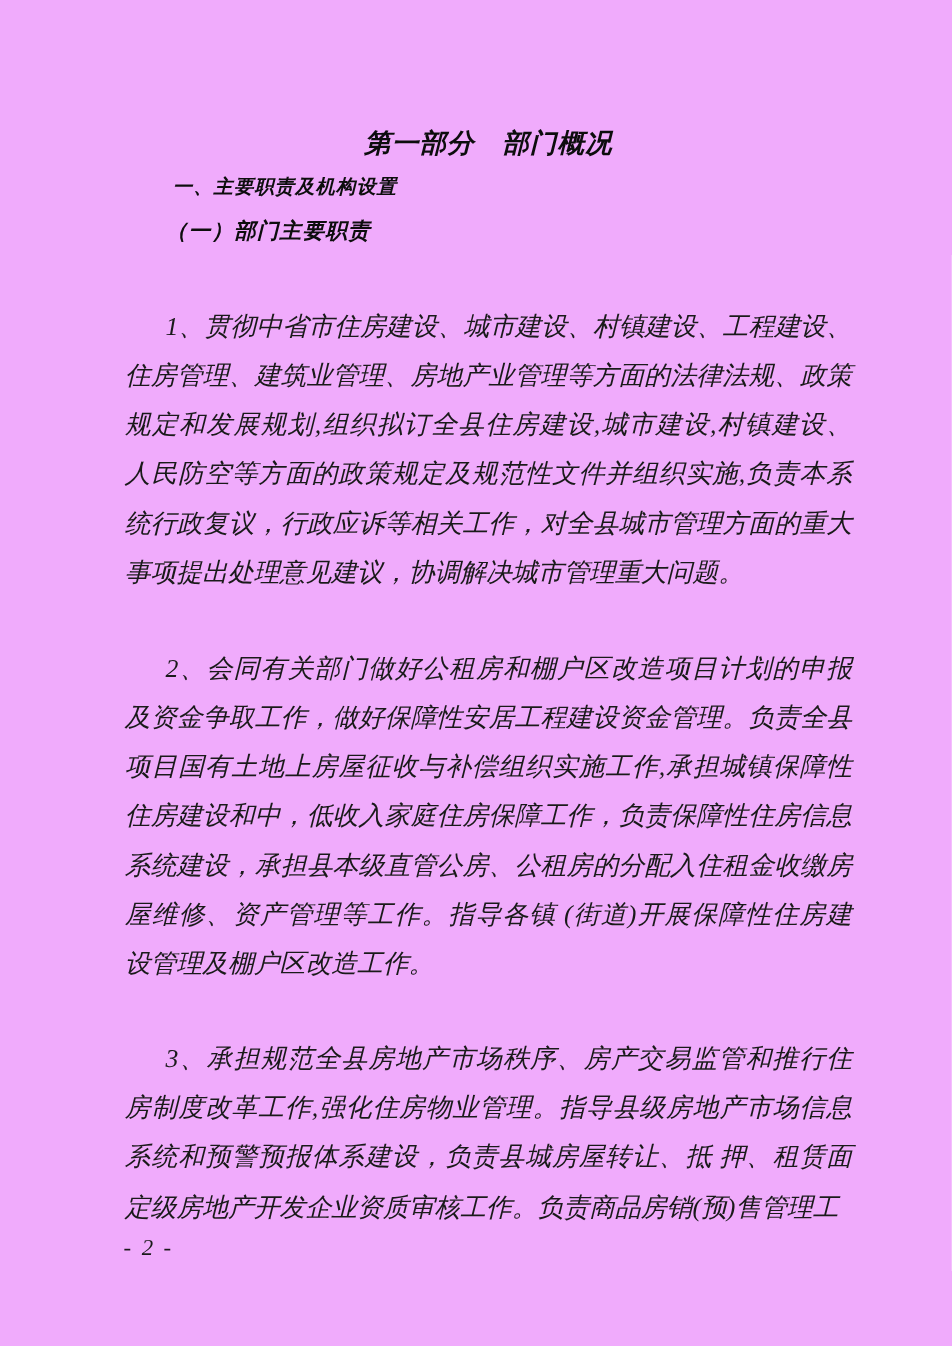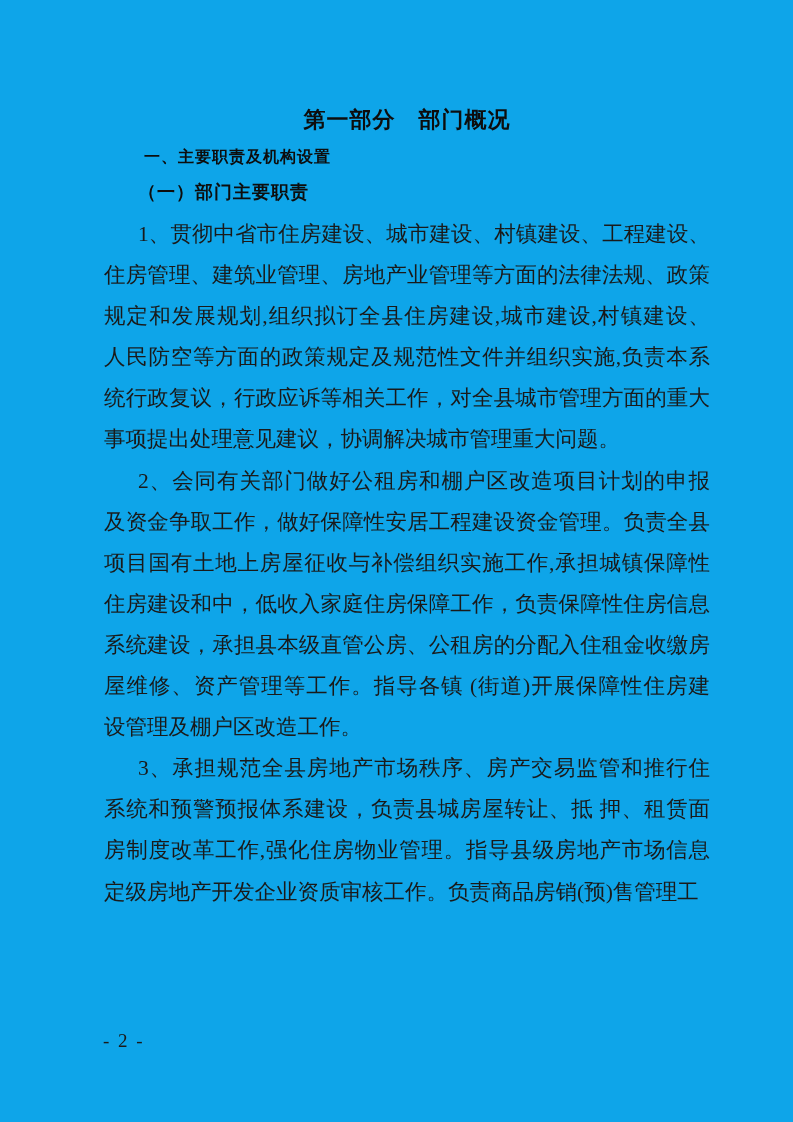--- a/index.html
+++ b/index.html
@@ -6,21 +6,22 @@
   body {
     width: 793px; height: 1122px;
     background: #ffffff;
     font-family: "Liberation Serif", "DejaVu Serif", serif;
     color: #161616;
     position: relative;
     overflow: hidden;
   }
   .page {
     position: absolute; inset: 0;
-    background: #0ea5e9;
+    background: #f0abfc;
+    font-style: italic;
   }
   .doc-title {
     position: absolute;
     left: 104px; top: 99px;
     width: 606px; height: 41px;
     line-height: 41px;
     margin: 0;
     text-align: center;
     font-family: "Liberation Sans", "DejaVu Sans", sans-serif;
     font-weight: bold;
@@ -63,21 +64,21 @@
     width: 606px;
   }
   .line {
     line-height: 41.1px;
     font-size: 21.5px;
     text-align: justify;
     text-align-last: justify;
     color: #1a1a1a;
     white-space: pre-wrap;
   }
-  .line.first { padding-left: 34px; }
+  .line.first { padding-left: 34px; margin-top: 38px; }
   .line.last  { text-align-last: left; }
   .page-number {
     position: absolute;
     left: 103px; top: 1030px;
     font-size: 19px;
     letter-spacing: 2px;
     color: #1a1a1a;
   }
 </style>
 </head>
@@ -99,20 +100,20 @@
       <div class="line">统行政复议，行政应诉等相关工作，对全县城市管理方面的重大</div>
       <div class="line last">事项提出处理意见建议，协调解决城市管理重大问题。</div>
       <div class="line first">2、会同有关部门做好公租房和棚户区改造项目计划的申报</div>
       <div class="line">及资金争取工作，做好保障性安居工程建设资金管理。负责全县</div>
       <div class="line">项目国有土地上房屋征收与补偿组织实施工作,承担城镇保障性</div>
       <div class="line">住房建设和中，低收入家庭住房保障工作，负责保障性住房信息</div>
       <div class="line">系统建设，承担县本级直管公房、公租房的分配入住租金收缴房</div>
       <div class="line">屋维修、资产管理等工作。指导各镇 (街道)开展保障性住房建</div>
       <div class="line last">设管理及棚户区改造工作。</div>
       <div class="line first">3、承担规范全县房地产市场秩序、房产交易监管和推行住</div>
+      <div class="line">房制度改革工作,强化住房物业管理。指导县级房地产市场信息</div>
       <div class="line">系统和预警预报体系建设，负责县城房屋转让、抵 押、租赁面</div>
-      <div class="line">房制度改革工作,强化住房物业管理。指导县级房地产市场信息</div>
       <div class="line last">定级房地产开发企业资质审核工作。负责商品房销(预)售管理工</div>
     </div>
 
   <div class="page-number">- 2 -</div>
 
 </div>
 
 </body></html>

